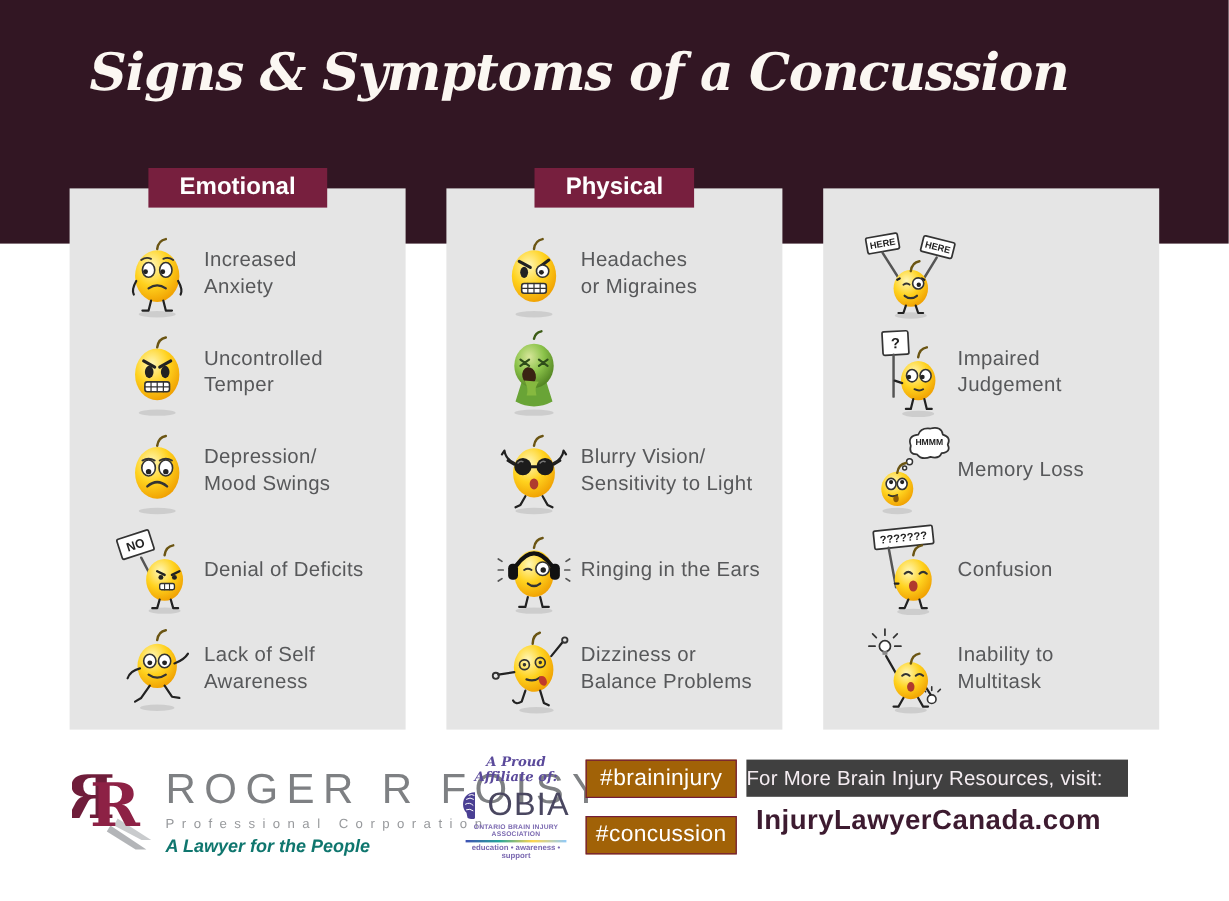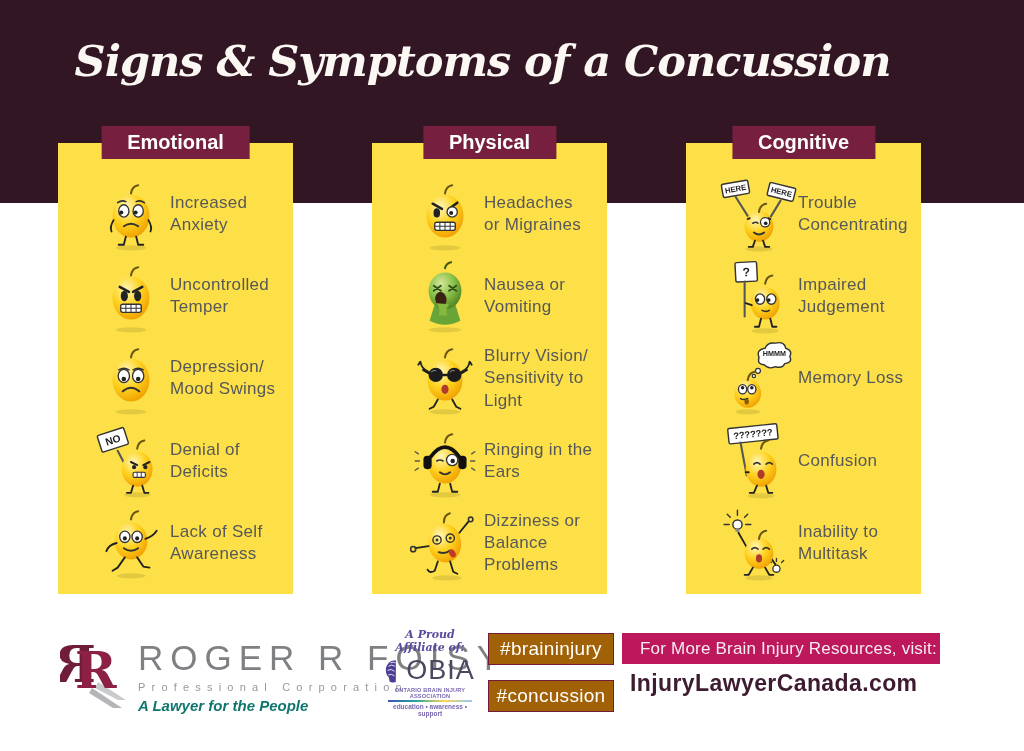--- a/index.html
+++ b/index.html
@@ -8,21 +8,21 @@
     font-family:"Liberation Sans",sans-serif;overflow:hidden;
   }
   
   .hero{position:absolute;left:0;top:0;width:1024px;height:203px;background:#321623;}
   .title{
     position:absolute;left:0;top:36px;width:965px;text-align:center;
     color:#fbf7f2;font-family:"DejaVu Serif",serif;font-style:italic;font-weight:700;
     font-size:43px;letter-spacing:-1px;
   }
   
-  .panel{position:absolute;top:143px;width:235px;height:451px;background:#fde047;}
+  .panel{position:absolute;top:157px;width:280px;height:451px;background:#e5e5e5;}
   .panel-1{left:58px;} .panel-2{left:372px;} .panel-3{left:686px;}
   .tab{
     position:absolute;top:-17px;left:50%;transform:translateX(-50%);
     background:#771f3e;color:#ffffff;font-weight:700;font-size:20px;
     padding:5px 26px;white-space:nowrap;
   }
   .items{position:absolute;left:0;right:0;top:28px;bottom:8px;
     display:flex;flex-direction:column;justify-content:space-evenly;}
   .item{display:flex;align-items:center;padding-left:34px;}
   .icon{width:78px;height:78px;flex:0 0 78px;}
@@ -45,22 +45,22 @@
   .obia-brain svg{width:20px;height:26px;display:block;margin-right:1px;}
   .obia-acronym{font-size:27px;color:#4a4760;letter-spacing:1px;}
   .obia-name{font-size:5.6px;color:#7a68b0;font-weight:700;margin-top:1px;letter-spacing:.2px;}
   .obia-bar{height:2px;margin:1px 6px 1px 6px;background:linear-gradient(90deg,#3f51b5,#26a69a,#ffd54f,#90caf9);}
   .obia-tag{font-size:6.5px;color:#7a68b0;font-weight:700;}
   .hashtags{position:absolute;left:488px;top:13px;width:126px;}
   .hash{background:#a16207;border:1px solid #731c3a;color:#ffffff;font-size:19px;
     text-align:center;padding:4px 0;letter-spacing:.3px;}
   .hash+.hash{margin-top:15px;}
   .visit{
-    position:absolute;left:622px;top:13px;width:318px;height:31px;background:#be185d;
-    color:#f4ecf1;font-size:17px;display:flex;align-items:center;padding-left:18px;
+    position:absolute;left:622px;top:13px;width:318px;height:31px;background:#404040;
+    color:#f4ecf1;font-size:17px;display:flex;align-items:center;
     box-sizing:border-box;letter-spacing:.2px;
   }
   .website{position:absolute;left:630px;top:50px;font-size:23px;font-weight:700;color:#3d1b30;letter-spacing:.4px;}
 </style>
 </head>
 <body>
 
 <div class="hero"></div>
 <div class="title">Signs &amp; Symptoms of a Concussion</div>
 
@@ -260,22 +260,20 @@
               <path d="M28 46 q10 8 20 0 l5 16 q-15 8 -30 0 z" fill="#69a436"></path>
               <ellipse cx="38" cy="33" rx="16" ry="18" fill="url(#grad6)"></ellipse>
               <path d="M38 11 q1 -5 6 -6" fill="none" stroke="#3c5c16" stroke-width="2"></path>
               <path d="M27 28 l7 5 m0 -5 l-7 5" fill="none" stroke="#2e4d1a" stroke-width="1.8"></path>
               <path d="M42 28 l7 5 m0 -5 l-7 5" fill="none" stroke="#2e4d1a" stroke-width="1.8"></path>
               <ellipse cx="34" cy="41" rx="5.5" ry="7" fill="#3a2313" transform="rotate(-12 34 41)"></ellipse>
               <path d="M30 45 q4 6 2 12 l8 0 q-2 -7 2 -11 z" fill="#86b93f"></path>
             </g>
           </svg>
         </span>
-      <span class="label">Nausea or
-Vomiting</span>
     </div>
     <div class="item">
       <span class="icon">
           <svg viewBox="0 0 76 76" xmlns="http://www.w3.org/2000/svg">
             <defs>
               <radialGradient id="grad7" cx="38%" cy="30%" r="75%">
                 <stop offset="0%" stop-color="#fff7b8"></stop>
                 <stop offset="52%" stop-color="#ffd21e"></stop>
                 <stop offset="100%" stop-color="#ef9d00"></stop>
               </radialGradient>
@@ -363,21 +361,20 @@
             </g>
           </svg>
         </span>
       <span class="label">Dizziness or
 Balance Problems</span>
     </div>
   </div>
 </div>
 
 <div class="panel panel-3">
-  <div class="tab">Cognitive</div>
   <div class="items">
     <div class="item">
       <span class="icon">
           <svg viewBox="0 0 76 76" xmlns="http://www.w3.org/2000/svg">
             <defs>
               <radialGradient id="grad10" cx="38%" cy="30%" r="75%">
                 <stop offset="0%" stop-color="#fff7b8"></stop>
                 <stop offset="52%" stop-color="#ffd21e"></stop>
                 <stop offset="100%" stop-color="#ef9d00"></stop>
               </radialGradient>
@@ -400,22 +397,20 @@
               <path d="M49 43 l-2 -1" fill="none" stroke="#222" stroke-width="1.8"></path>
               <path d="M32 47 q3 -2 5 0" fill="none" stroke="#333" stroke-width="1.5"></path>
               <ellipse cx="44" cy="46" rx="4.5" ry="4.5" fill="#fff" stroke="#333" stroke-width="1.3"></ellipse>
               <circle cx="44.5" cy="47" r="1.8" fill="#222"></circle>
               <path d="M33 56 q5 4 10 0" fill="none" stroke="#333" stroke-width="1.8"></path>
               <path d="M34 64 l-2 6 h-4" fill="none" stroke="#222" stroke-width="1.8"></path>
               <path d="M42 64 l2 6 h4" fill="none" stroke="#222" stroke-width="1.8"></path>
             </g>
           </svg>
         </span>
-      <span class="label">Trouble
-Concentrating</span>
     </div>
     <div class="item">
       <span class="icon">
           <svg viewBox="0 0 76 76" xmlns="http://www.w3.org/2000/svg">
             <defs>
               <radialGradient id="grad11" cx="38%" cy="30%" r="75%">
                 <stop offset="0%" stop-color="#fff7b8"></stop>
                 <stop offset="52%" stop-color="#ffd21e"></stop>
                 <stop offset="100%" stop-color="#ef9d00"></stop>
               </radialGradient>

